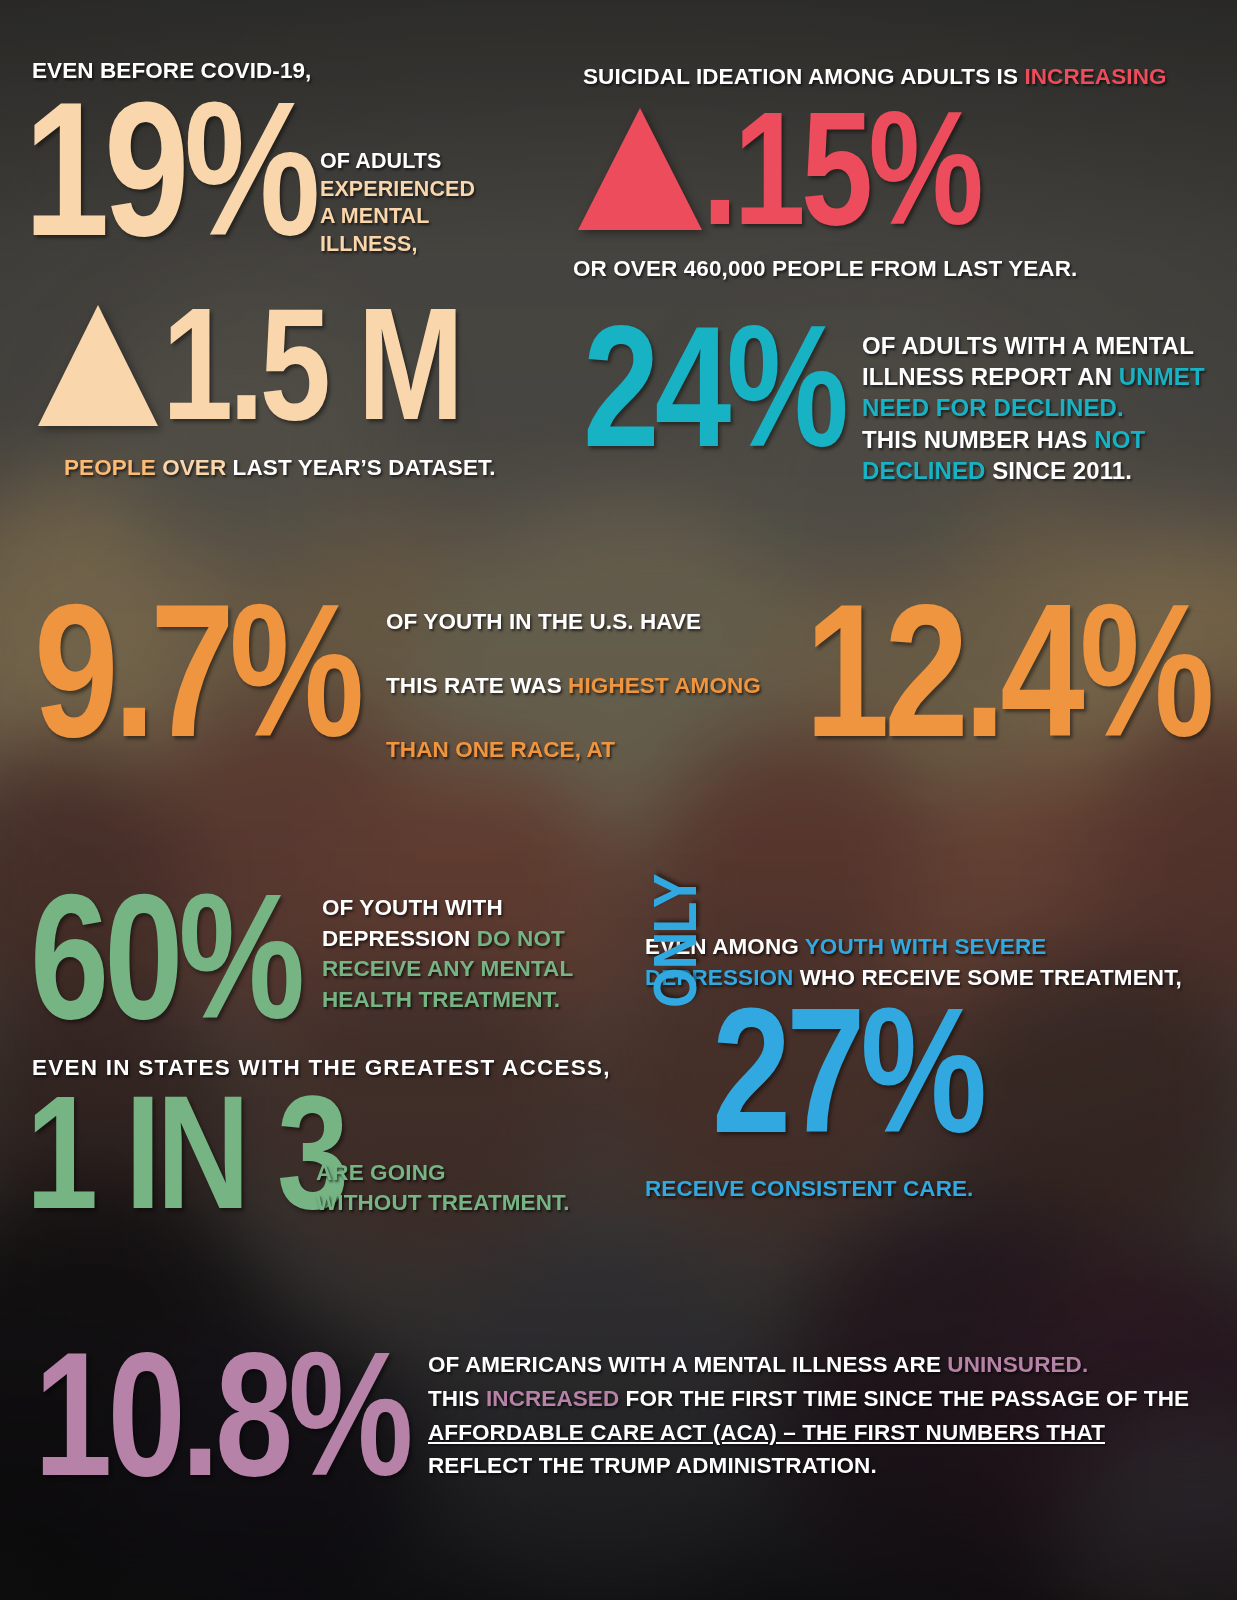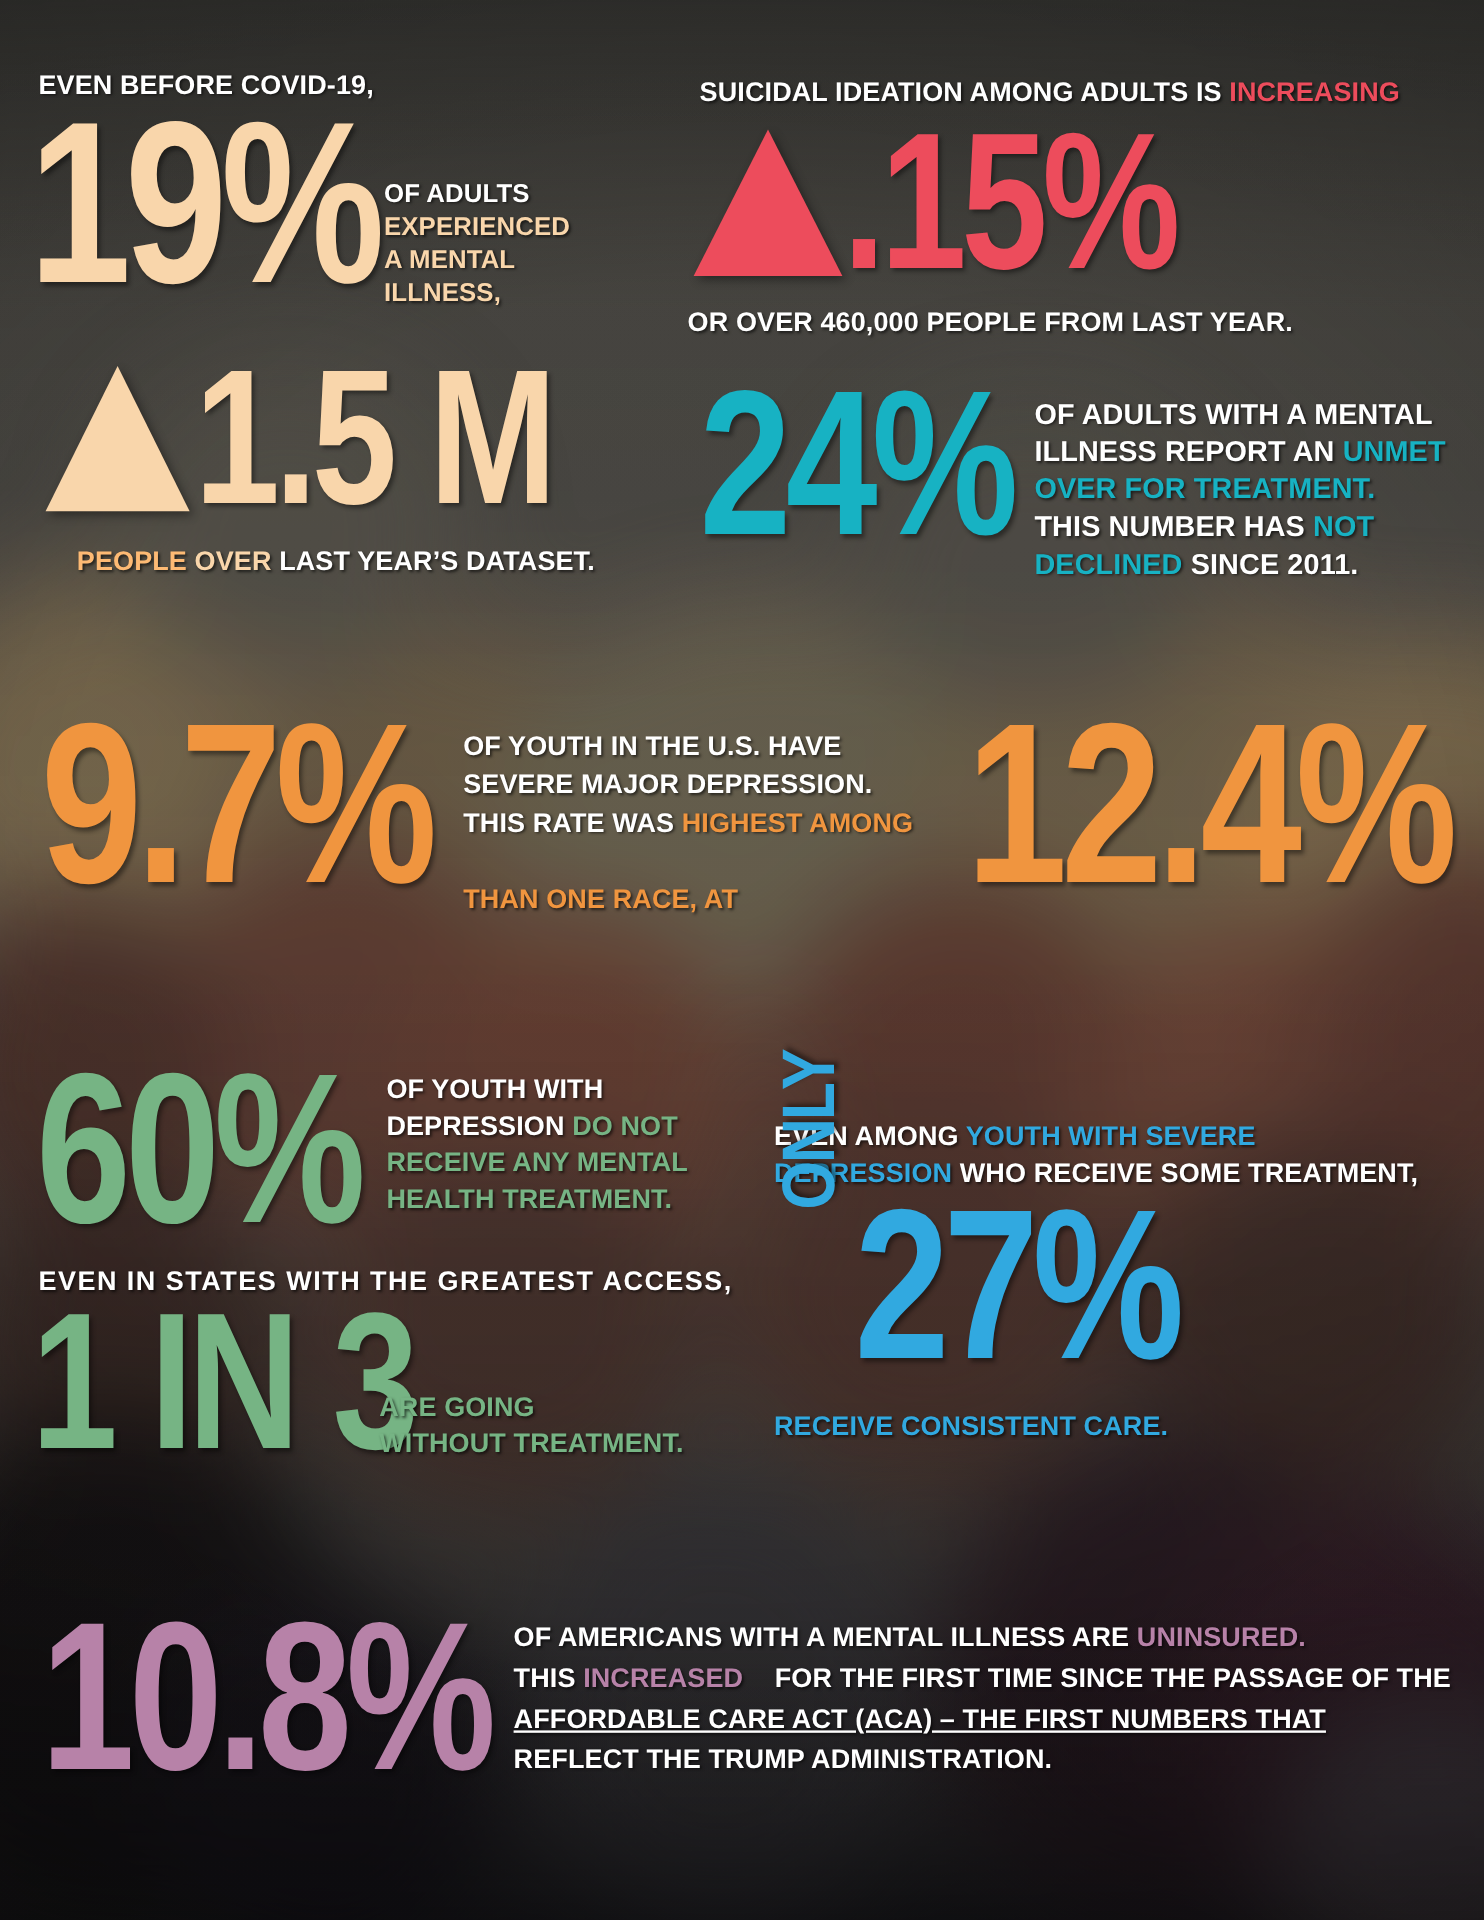--- a/index.html
+++ b/index.html
@@ -194,30 +194,30 @@
     <span class="big" id="b-15pct" style="color:#ed4c5c;">.15%</span>
   </div>
 
   <div class="blk cap w" id="b-sui-cap">OR OVER 460,000 PEOPLE FROM LAST YEAR.</div>
 
   <div class="blk big" id="b-24" style="color:#17b2c3;">24%</div>
 
   <div class="blk cap" id="b-24-cap">
     <span style="color:#ffffff;">OF ADULTS WITH A MENTAL</span><br>
     <span style="color:#ffffff;">ILLNESS REPORT AN </span><span style="color:#17b2c3;">UNMET</span><br>
-    <span style="color:#17b2c3;">OVER FOR TREATMENT.</span><br>
+    <span style="color:#17b2c3;">NEED FOR DECLINED.</span><br>
     <span style="color:#ffffff;">THIS NUMBER HAS </span><span style="color:#17b2c3;">NOT</span><br>
     <span style="color:#17b2c3;">DECLINED</span><span style="color:#ffffff;"> SINCE 2011.</span>
   </div>
 
   <div class="blk big" id="b-97" style="color:#f0953f;">9.7%</div>
 
   <div class="blk cap" id="b-97-cap">
     <span style="color:#ffffff;">OF YOUTH IN THE U.S. HAVE</span><br>
-    <span style="color:#ffffff;">SEVERE MAJOR DEPRESSION.</span><br>
+    <br>
     <span style="color:#ffffff;">THIS RATE WAS </span><span style="color:#f0953f;">HIGHEST AMONG</span><br>
     <br>
     <span style="color:#f0953f;">THAN ONE RACE, AT</span>
   </div>
 
   <div class="blk big" id="b-124" style="color:#f0953f;">12.4%</div>
 
   <div class="blk big" id="b-60" style="color:#76b484;">60%</div>
 
   <div class="blk cap" id="b-60-cap">
@@ -244,18 +244,18 @@
   <div class="big" id="b-only" style="color:#31a9e0;">ONLY</div>
 
   <div class="blk big" id="b-27" style="color:#31a9e0;">27%</div>
 
   <div class="blk cap" id="b-27-cap" style="color:#31a9e0;">RECEIVE CONSISTENT CARE.</div>
 
   <div class="blk big" id="b-108" style="color:#b782a8;">10.8%</div>
 
   <div class="blk cap" id="b-108-cap">
     <span style="color:#ffffff;">OF AMERICANS WITH A MENTAL ILLNESS ARE </span><span style="color:#b782a8;">UNINSURED.</span><br>
-    <span style="color:#ffffff;">THIS </span><span style="color:#b782a8;">INCREASED</span><span style="color:#ffffff;margin-left:20px;"> FOR THE FIRST TIME SINCE THE PASSAGE OF THE</span><br>
+    <span style="color:#ffffff;">THIS </span><span style="color:#b782a8;">INCREASED</span><span style="color:#ffffff;"> FOR THE FIRST TIME SINCE THE PASSAGE OF THE</span><br>
     <span style="color:#ffffff;text-decoration:underline;">AFFORDABLE CARE ACT (ACA) – THE FIRST NUMBERS THAT</span><br>
     <span style="color:#ffffff;">REFLECT THE TRUMP ADMINISTRATION.</span>
   </div>
 
 </div>
 
 </body></html>

